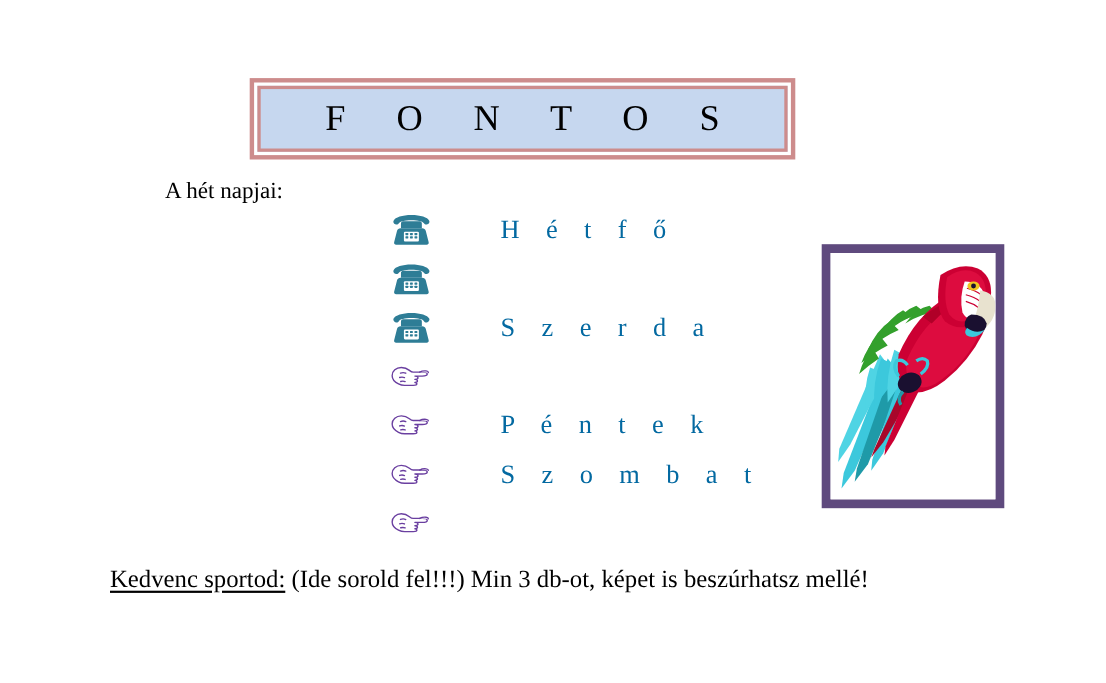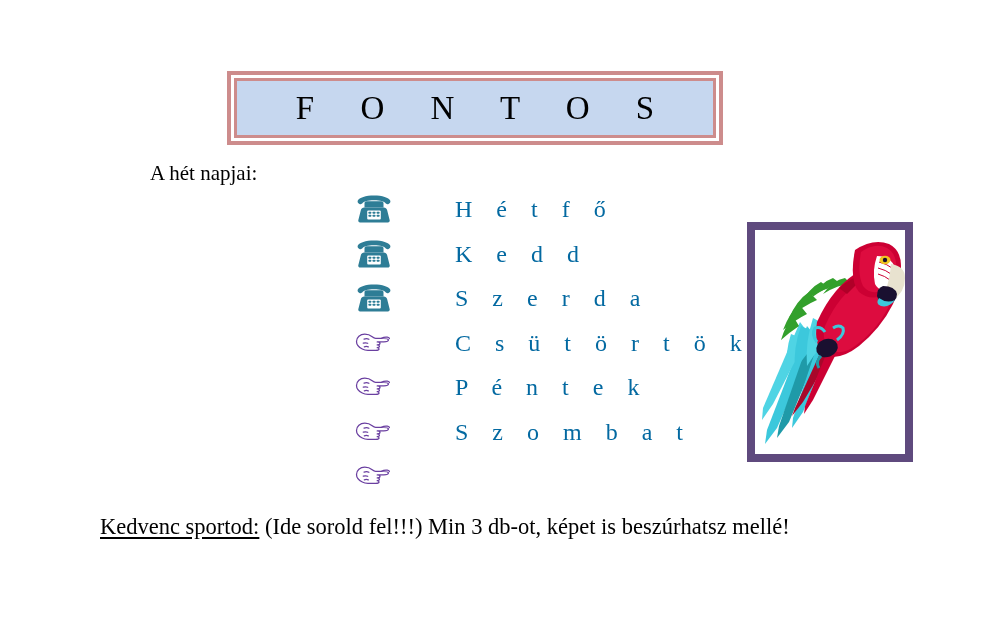--- a/index.html
+++ b/index.html
@@ -164,21 +164,20 @@
         <g fill="#2e7d96">
           <rect x="16.6" y="18.8" width="2.6" height="2" rx="0.4"></rect>
           <rect x="20.7" y="18.8" width="2.6" height="2" rx="0.4"></rect>
           <rect x="24.8" y="18.8" width="2.6" height="2" rx="0.4"></rect>
           <rect x="16.6" y="21.8" width="2.6" height="2" rx="0.4"></rect>
           <rect x="20.7" y="21.8" width="2.6" height="2" rx="0.4"></rect>
           <rect x="24.8" y="21.8" width="2.6" height="2" rx="0.4"></rect>
         </g>
       </svg>
     </span>
-    <span class="day-label">K e d d</span>
   </div>
 
   <div class="day-row">
     <span class="bullet-icon">
       <svg viewBox="0 0 44 32" width="44" height="32" aria-hidden="true">
         <path d="M22 2.5c-8.2 0-14.8 2.1-16.2 5.1-.6 1.3.1 2.6 1.6 3.3 1.3.6 2.6.1 3.2-.9.9-1.6 5.3-2.8 11.4-2.8s10.5 1.2 11.4 2.8c.6 1 1.9 1.5 3.2.9 1.5-.7 2.2-2 1.6-3.3C36.8 4.6 30.2 2.5 22 2.5z" fill="#2e7d96"></path>
         <path d="M14.5 8.2h15c1.1 0 2 .9 2 2v4.4h-19v-4.4c0-1.1.9-2 2-2z" fill="#2e7d96"></path>
         <path d="M12.2 14.6h19.6c1.6 0 2.9 1 3.3 2.5l2.6 10.2c.3 1.2-.6 2.3-1.8 2.3H8.1c-1.2 0-2.1-1.1-1.8-2.3l2.6-10.2c.4-1.5 1.7-2.5 3.3-2.5z" fill="#2e7d96"></path>
         <rect x="15.2" y="17.6" width="13.6" height="9" rx="1" fill="#ffffff"></rect>
         <g fill="#2e7d96">
@@ -199,21 +198,20 @@
       <svg viewBox="0 0 44 32" width="44" height="32" aria-hidden="true">
         <g fill="#ffffff" stroke="#6a3fa0" stroke-width="1.25" stroke-linejoin="round" stroke-linecap="round">
           <path d="M4.5 14.5c0-4.2 3.6-7.4 8.3-7.4 3.5 0 5.6 1.1 7.4 2.6 1.1.9 2 1.6 3.4 1.6h8.2c2.6 0 4.6.6 4.6 1.8s-2 1.8-4.6 1.8h-6.6c1.7.1 2.8.6 2.8 1.5 0 .9-1.1 1.4-2.8 1.5 1.4.1 2.3.6 2.3 1.4 0 .8-.9 1.3-2.3 1.4 1.1.1 1.8.5 1.8 1.2 0 .9-1.2 1.4-3.3 1.4h-7.8c-2.1 0-3.9-.4-5.6-1.3-3.4-1.7-5.8-4.5-5.8-7.5z"></path>
           <path d="M29.5 11.3c1.6-.9 3.9-1.3 5.8-1.1 1.4.2 2.1.7 2.1 1.4"></path>
           <path d="M12.1 12.2c1.5-.6 3.4-.6 4.8.1"></path>
           <path d="M11.3 16.2c1.4-.5 3.1-.5 4.4.1"></path>
           <path d="M12.3 19.8c1.3-.4 2.8-.4 4 .1"></path>
         </g>
       </svg>
     </span>
-    <span class="day-label">C s ü t ö r t ö k</span>
   </div>
 
   <div class="day-row">
     <span class="bullet-icon">
       <svg viewBox="0 0 44 32" width="44" height="32" aria-hidden="true">
         <g fill="#ffffff" stroke="#6a3fa0" stroke-width="1.25" stroke-linejoin="round" stroke-linecap="round">
           <path d="M4.5 14.5c0-4.2 3.6-7.4 8.3-7.4 3.5 0 5.6 1.1 7.4 2.6 1.1.9 2 1.6 3.4 1.6h8.2c2.6 0 4.6.6 4.6 1.8s-2 1.8-4.6 1.8h-6.6c1.7.1 2.8.6 2.8 1.5 0 .9-1.1 1.4-2.8 1.5 1.4.1 2.3.6 2.3 1.4 0 .8-.9 1.3-2.3 1.4 1.1.1 1.8.5 1.8 1.2 0 .9-1.2 1.4-3.3 1.4h-7.8c-2.1 0-3.9-.4-5.6-1.3-3.4-1.7-5.8-4.5-5.8-7.5z"></path>
           <path d="M29.5 11.3c1.6-.9 3.9-1.3 5.8-1.1 1.4.2 2.1.7 2.1 1.4"></path>
           <path d="M12.1 12.2c1.5-.6 3.4-.6 4.8.1"></path>
           <path d="M11.3 16.2c1.4-.5 3.1-.5 4.4.1"></path>

